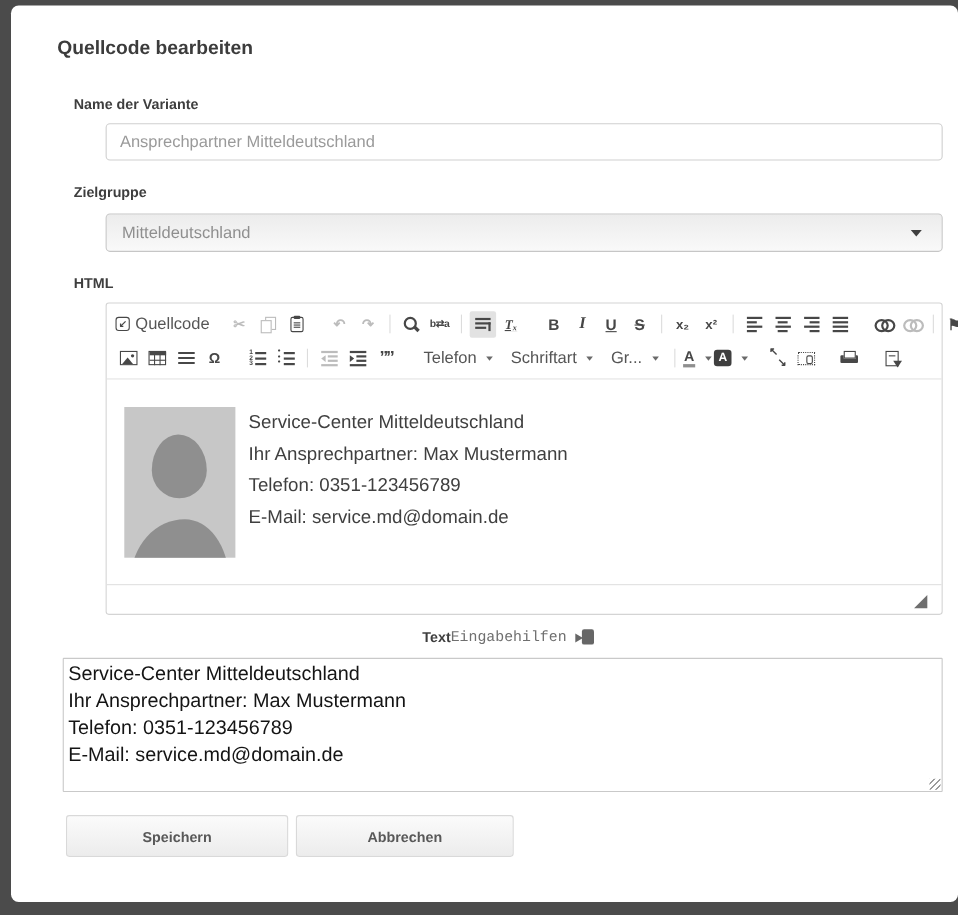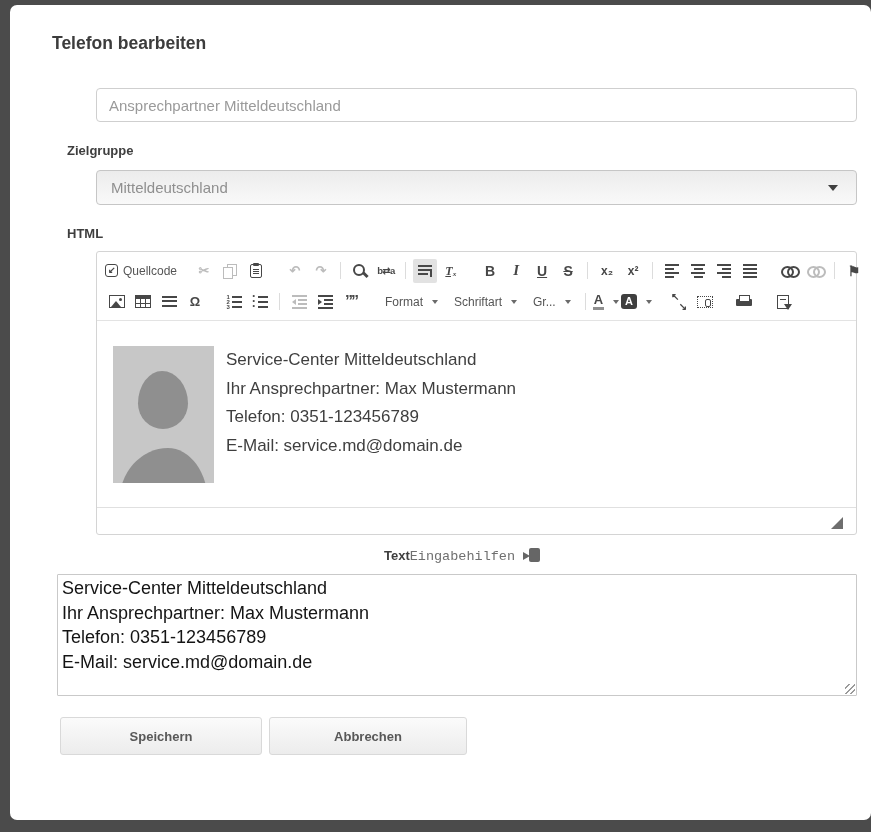--- a/index.html
+++ b/index.html
@@ -32,21 +32,21 @@
   .editor { margin-top:0; border:1px solid #d4d4d4; border-radius:3px; background:#fff; }
   .toolbar { padding:3px 7px; border-bottom:1px solid #e3e3e3; }
   .trow { display:flex; align-items:center; height:31px; }
   .tsep { width:1px; height:17px; background:#dcdcdc; margin:0 6px; flex:none; }
   .tbtn { display:inline-flex; align-items:center; justify-content:center; min-width:24px;
           height:24px; margin:0 1px; border-radius:2px; color:#474747; cursor:pointer;
           text-decoration:none; flex:none; position:relative; }
   .tbtn.disabled { color:#bcbcbc; }
   .tbtn.active { background:#e2e2e2; }
   .tbtn.gap { margin-right:14px; }
-  .tlabel { font-size:12px; color:#555; margin-left:5px; }
+  .tlabel { font-size:15px; color:#555; margin-left:5px; }
   .tcombo { padding:0 7px; color:#5c5c5c; font-size:13px; }
   .tcombo .tlabel { margin-left:0; }
   .caret { width:0; height:0; border-left:3.5px solid transparent; border-right:3.5px solid transparent;
            border-top:4px solid #6a6a6a; margin-left:9px; flex:none; }
   .ticon { display:inline-flex; align-items:center; justify-content:center; font-weight:700;
            font-size:13px; line-height:1; position:relative; }
 
   .i-source { width:13px; height:13px; border:1px solid currentColor; border-radius:3px; }
   .i-source::after { content:"↙"; position:absolute; font-size:9px; top:1px; left:2px; }
   .i-copy { width:14px; height:14px; }
@@ -157,22 +157,23 @@
      border:1px solid #d9d9d9; border-radius:3px; font-size:13px; font-weight:700; color:#585858;
      display:flex; align-items:center; justify-content:center; cursor:pointer;
      font-family:"Liberation Sans", sans-serif; margin-right:7px; }
   .btn2 { width:198px; }
 </style>
 </head>
 <body>
 
 <div class="dialog">
 
-  <h1 class="title">Telefon bearbeiten</h1>
-
+  <h1 class="title">Quellcode bearbeiten</h1>
+
+  <label class="lbl mb10">Name der Variante</label>
   <div class="ctl">
     <input class="txt" type="text" value="Ansprechpartner Mitteldeutschland" style="">
   </div>
 
   <label class="lbl mt22 mb12">Zielgruppe</label>
   <div class="ctl">
     <div class="select">
       <span>Mitteldeutschland</span>
       <span class="select-arrow"></span>
     </div>
@@ -282,21 +283,21 @@
             <a class="tbtn disabled">
               <span class="ticon i-dent i-outdent"></span>
             </a>
             <a class="tbtn">
               <span class="ticon i-dent i-indent"></span>
             </a>
             <a class="tbtn gap">
               <span class="ticon i-quote">””</span>
             </a>
             <a class="tbtn tcombo">
-              <span class="tlabel">Format</span>
+              <span class="tlabel">Telefon</span>
               <span class="caret"></span>
             </a>
             <a class="tbtn tcombo">
               <span class="tlabel">Schriftart</span>
               <span class="caret"></span>
             </a>
             <a class="tbtn tcombo">
               <span class="tlabel">Gr...</span>
               <span class="caret"></span>
             </a>

